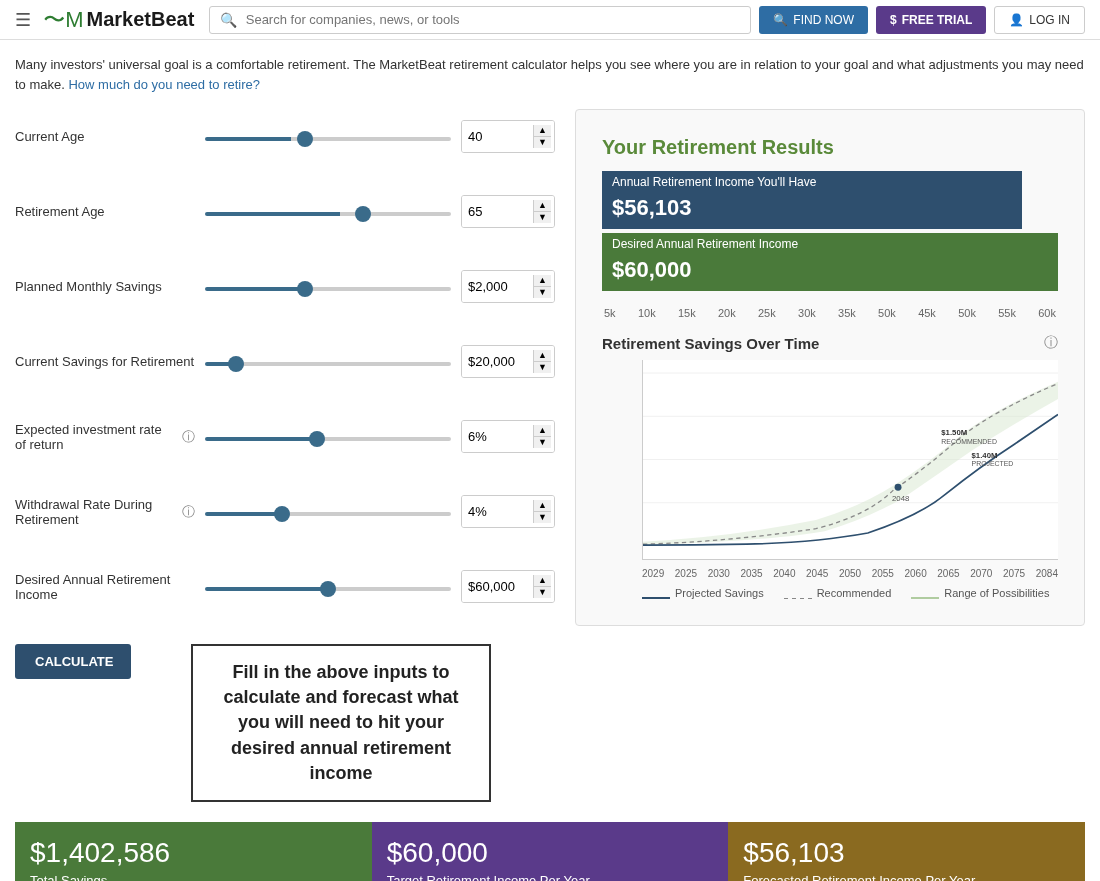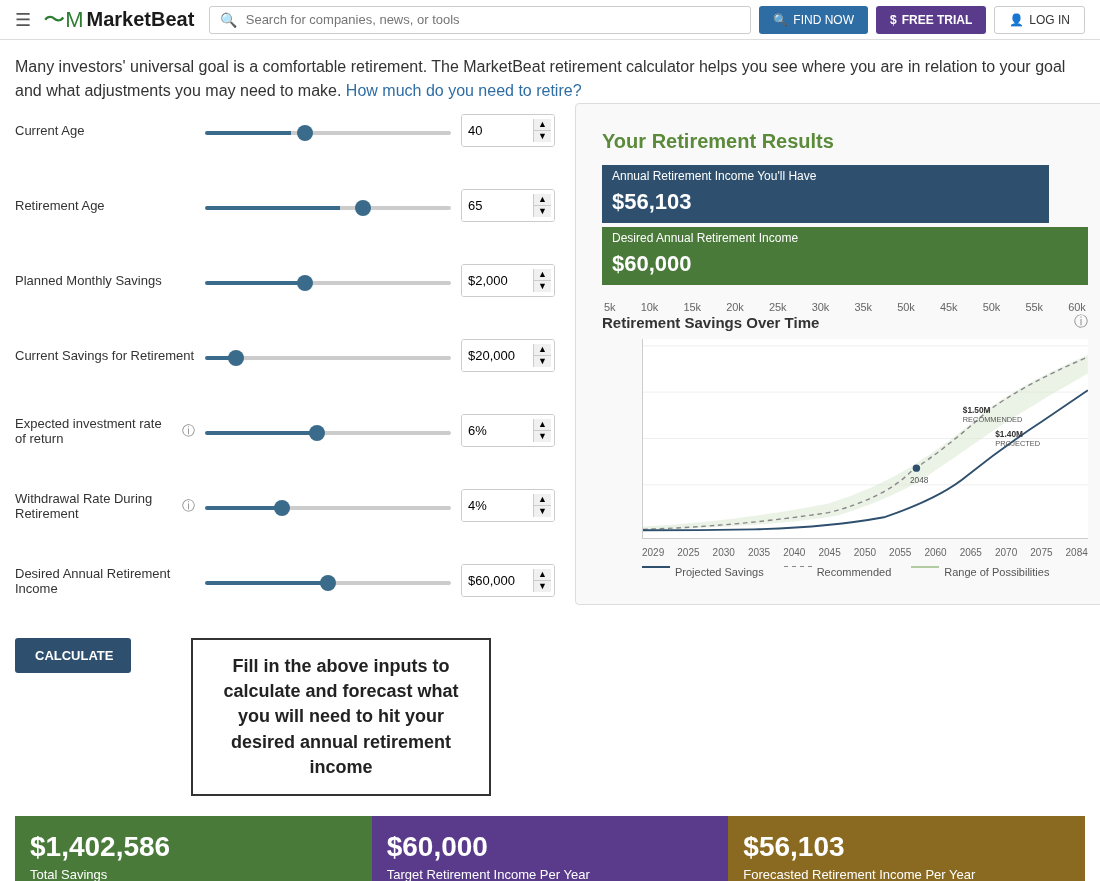--- a/index.html
+++ b/index.html
@@ -16,21 +16,21 @@
     .search-bar .search-icon { color: #555; margin-right: 8px; font-size: 14px; }
     .find-now-btn { display: flex; align-items: center; background: #2e6da4; color: #fff; border: none; padding: 0 14px; height: 28px; cursor: pointer; margin-left: 8px; font-size: 12px; border-radius: 3px; }
     .find-now-btn .icon { margin-right: 5px; }
     .free-trial-btn { display: flex; align-items: center; background: #5a3a8a; color: #fff; border: none; padding: 0 14px; height: 28px; cursor: pointer; margin-left: 8px; font-size: 12px; border-radius: 3px; font-weight: bold; }
     .free-trial-btn .icon { margin-right: 5px; }
     .log-in-btn { display: flex; align-items: center; background: #fff; color: #333; border: 1px solid #ccc; padding: 0 14px; height: 28px; cursor: pointer; margin-left: 8px; font-size: 12px; border-radius: 3px; }
     .log-in-btn .icon { margin-right: 5px; }
 
     
     .main { background: #fff; padding: 15px 15px 20px; }
-    .intro-text { font-size: 16px; color: #333; line-height: 1.5; }
+    .intro-text { font-size: 13px; color: #333; margin-bottom: 15px; line-height: 1.5; }
     .intro-link { color: #2e6da4; text-decoration: none; }
 
     
     .calc-layout { display: flex; gap: 20px; }
     .calc-inputs { flex: 0 0 540px; }
     .calc-results { flex: 1; }
 
     
     .input-row { display: flex; align-items: center; margin-bottom: 20px; min-height: 55px; }
     .input-label { flex: 0 0 180px; font-size: 13px; color: #333; display: flex; align-items: center; gap: 6px; }
@@ -64,44 +64,44 @@
     .results-title { color: #5a8a3a; font-size: 20px; font-weight: bold; margin-bottom: 12px; }
 
     
     .result-bars { margin-bottom: 12px; }
     .result-bar-row { margin-bottom: 4px; }
     .result-bar-label { font-size: 12px; color: #fff; padding: 4px 10px; }
     .result-bar-value { font-size: 22px; font-weight: bold; color: #fff; padding: 2px 10px 8px; }
     .bar-blue { background: #2e4f6e; }
     .bar-green { background: #4a7a3a; }
 
-    .bar-axis { display: flex; justify-content: space-between; font-size: 11px; color: #666; padding: 0 2px; gap: 25px; }
+    .bar-axis { display: flex; justify-content: space-between; font-size: 11px; color: #666; margin-bottom: 15px; padding: 0 2px; }
 
     
     .chart-title-row { display: flex; justify-content: space-between; align-items: center; margin-bottom: 8px; }
     .chart-title { font-size: 15px; font-weight: bold; color: #333; }
     .chart-info-icon { color: #888; font-size: 14px; cursor: pointer; }
     .chart-legend { display: flex; gap: 20px; font-size: 11px; color: #555; margin-left: 40px; align-items: center; }
-    .legend-item { display: flex; align-items: flex-start; gap: 5px; }
+    .legend-item { display: flex; align-items: flex-end; gap: 5px; }
 
     
     .annotation-box { border: 2px solid #333; background: #fff; padding: 14px 16px; text-align: center; font-size: 18px; font-weight: bold; color: #222; line-height: 1.4; max-width: 300px; margin: 10px 0 0 40px; }
 
     
     .calc-btn { background: #2e4f6e; color: #fff; border: none; padding: 10px 20px; font-size: 13px; font-weight: bold; cursor: pointer; border-radius: 3px; margin-top: 10px; width: 116px; }
     .calc-bottom { display: flex; align-items: flex-start; gap: 20px; margin-top: 5px; }
     .annotation-wrap { position: relative; }
 
     
     .summary-cards { display: flex; gap: 0; margin-top: 20px; }
     .summary-card { flex: 1; padding: 15px; }
     .card-green { background: #4a7a3a; color: #fff; }
     .card-purple { background: #5a3a8a; color: #fff; }
     .card-gold { background: #8a6a20; color: #fff; }
-    .card-amount { font-size: 28px; font-weight: bold; margin-bottom: 4px; }
+    .card-amount { font-size: 28px; font-weight: normal; margin-bottom: 4px; }
     .card-label { font-size: 13px; margin-bottom: 12px; }
   </style>
 </head>
 <body>
 
 <div class="header">
   <span class="hamburger">☰</span>
   <div class="logo">
     <span class="logo-icon">〜M</span>
     <span class="logo-text">MarketBeat</span>

